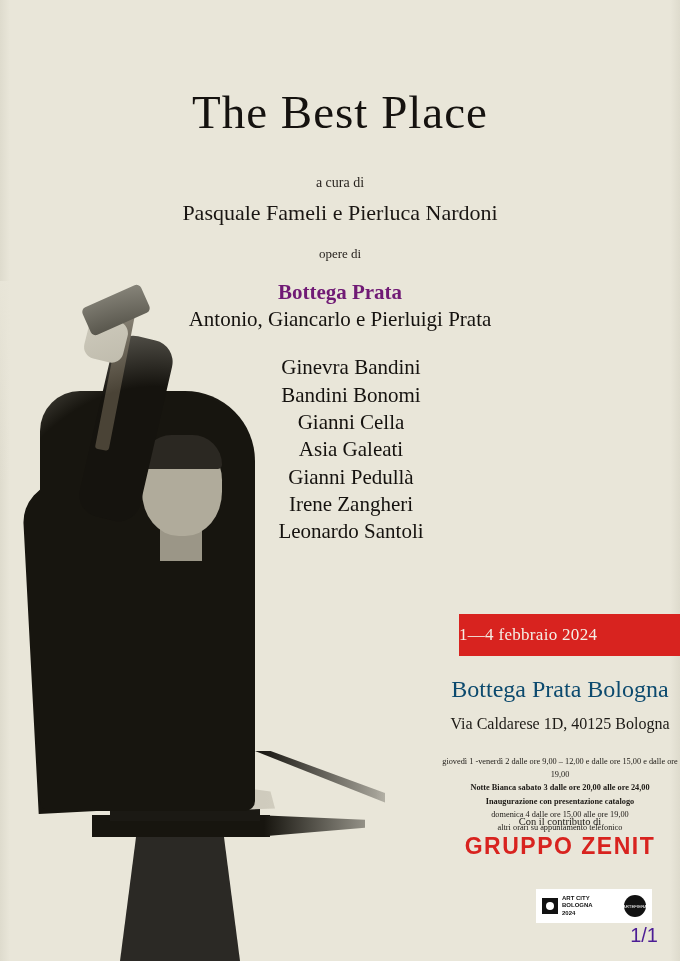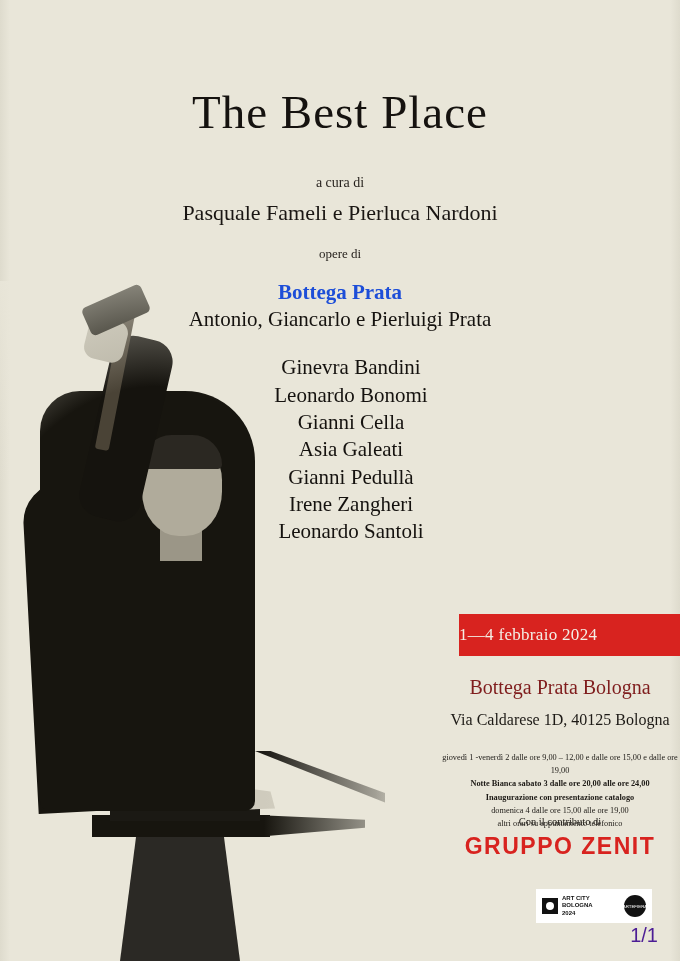--- a/index.html
+++ b/index.html
@@ -68,21 +68,21 @@
     margin-top: 9px;
   }
   .works-label {
     font-size: 13px;
     color: #241f1b;
     margin-top: 20px;
   }
   .bottega {
     font-size: 21px;
     font-weight: bold;
-    color: #1d4ed8;
+    color: #701a75;
     margin-top: 18px;
   }
   .bottega-names {
     font-size: 21px;
     color: #15120f;
     margin-top: 2px;
   }
   .artists {
     margin-top: 22px;
     padding-left: 22px;
@@ -273,22 +273,22 @@
 
   .info-block {
     position: absolute;
     left: 440px;
     top: 676px;
     width: 240px;
     text-align: center;
     z-index: 6;
   }
   .venue {
-    font-size: 20px;
-    color: #7f1d1d;
+    font-size: 24px;
+    color: #0c4a6e;
   }
   .addr {
     font-size: 16px;
     color: #1d1a16;
     margin-top: 9px;
     line-height: 1.55;
   }
   .hours {
     margin-top: 18px;
     font-size: 8.3px;
@@ -408,21 +408,21 @@
 
   <div class="text-col">
     <div class="title">The Best Place</div>
     <div class="curated-label">a cura di</div>
     <div class="curators">Pasquale Fameli e Pierluca Nardoni</div>
     <div class="works-label">opere di</div>
     <div class="bottega">Bottega Prata</div>
     <div class="bottega-names">Antonio, Giancarlo e Pierluigi Prata</div>
     <div class="artists">
       <div class="artist">Ginevra Bandini</div>
-      <div class="artist">Leonardo Bonomi</div>
+      <div class="artist">Bandini Bonomi</div>
       <div class="artist">Gianni Cella</div>
       <div class="artist">Asia Galeati</div>
       <div class="artist">Gianni Pedullà</div>
       <div class="artist">Irene Zangheri</div>
       <div class="artist">Leonardo Santoli</div>
     </div>
   </div>
 
   <div class="date-banner">
     <span>1—4 febbraio 2024</span>

